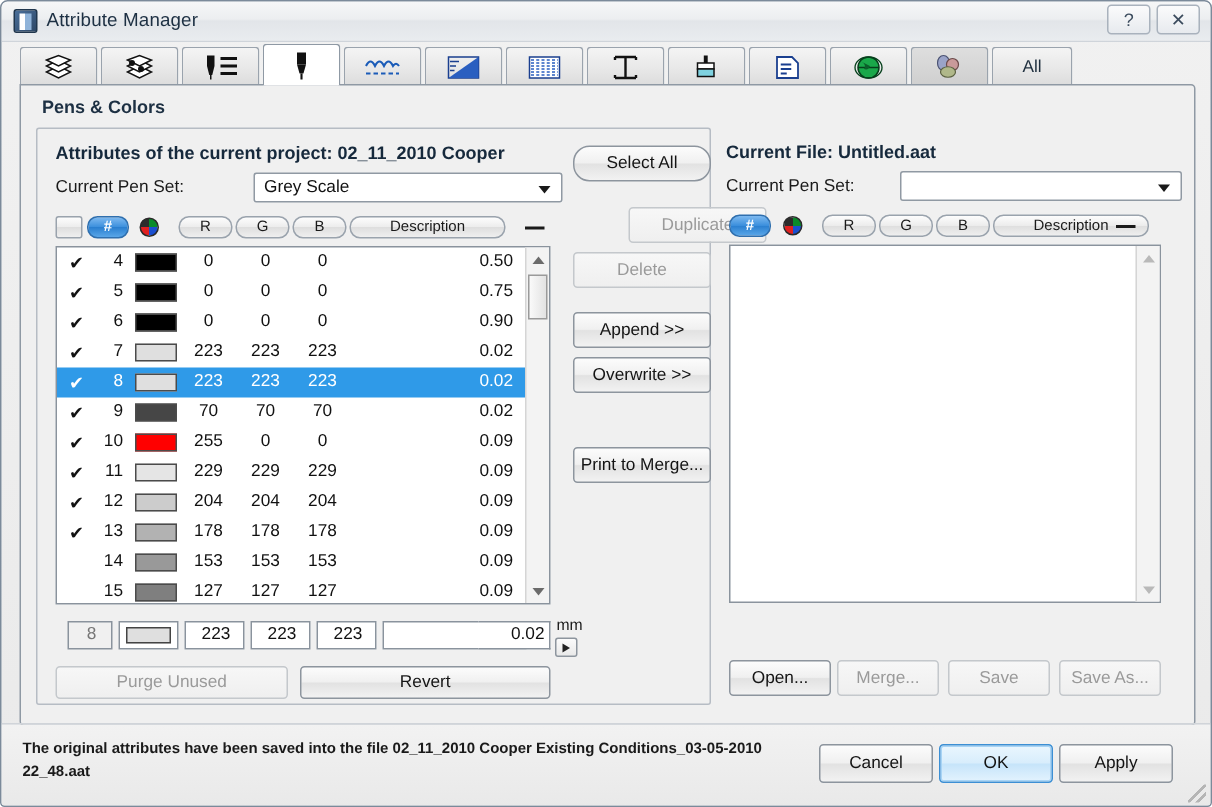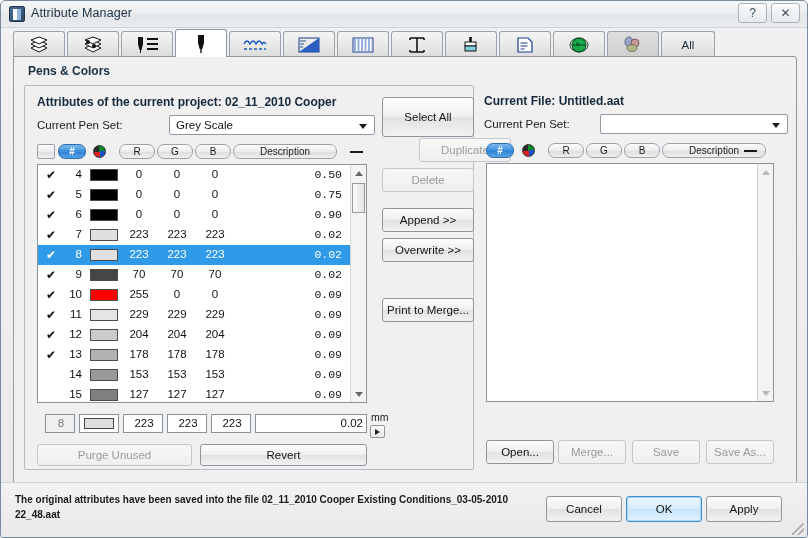--- a/index.html
+++ b/index.html
@@ -154,21 +154,21 @@
   .row.sel { background: #2f9ae8; color: #ffffff; }
   .row .ck { position: absolute; left: 8px; top: 3px; width: 12px; font-size: 12px; }
   .row .num { position: absolute; left: 22px; top: 3px; width: 22px; text-align: right; }
   .row .sw {
     position: absolute; left: 52px; top: 4px; width: 28px; height: 12px;
     border: 1px solid #4b4b4b;
   }
   .row .r { position: absolute; left: 84px; top: 3px; width: 34px; text-align: center; }
   .row .g { position: absolute; left: 122px; top: 3px; width: 34px; text-align: center; }
   .row .b { position: absolute; left: 160px; top: 3px; width: 34px; text-align: center; }
-  .row .w { position: absolute; right: 8px; top: 3px; text-align: left; font-family: Liberation Mono, monospace; }
+  .row .w { position: absolute; right: 8px; top: 3px; text-align: left; }
 
   
   .sbar {
     position: absolute; top: 0; right: 0; width: 16px; height: 100%;
     background: #f3f3f3; border-left: 1px solid #d5d5d5;
   }
   .sbtn {
     position: absolute; left: 0; width: 15px; height: 16px;
     display: flex; align-items: center; justify-content: center;
   }
@@ -550,21 +550,21 @@
       <div class="lbl" style="left:346px; top:325px; font-size:10.5px;">mm</div>
       <div class="spin" style="left:345px; top:339px;">
         <div class="tri"></div>
       </div>
 
       <div class="pbtn dis" style="left:12px; top:358px; width:155px; height:22px;text-align:right;">Purge Unused</div>
       <div class="pbtn" style="left:175px; top:358px; width:167px; height:22px;">Revert</div>
     </div>
 
     <div id="midbtns" style="position:absolute; left:368px; top:28px; width:92px; height:385px;">
-        <div class="pbtn" style="left: 0px; top: 12px; width: 92px; height: 40px;">Select All</div>
+        <div class="pbtn" style="left: 0px; top: 12px; width: 92px; height: 24px; border-radius: 11px;">Select All</div>
         <div class="pbtn dis" style="left: 0px; top: 53px; width: 92px; height: 24px; margin-left: 37px;">Duplicate</div>
         <div class="pbtn dis" style="left: 0px; top: 83px; width: 92px; height: 24px;">Delete</div>
         <div class="pbtn" style="left: 0px; top: 123px; width: 92px; height: 24px;">Append &gt;&gt;</div>
         <div class="pbtn" style="left: 0px; top: 153px; width: 92px; height: 24px;">Overwrite &gt;&gt;</div>
         <div class="pbtn" style="left: 0px; top: 213px; width: 92px; height: 24px;">Print to Merge...</div>
       </div>
 
     <div style="position:absolute; left:470px; top:28px; width:304px; height:385px;">
 
       <div class="hdr" style="left:0px; top:9px;">Current File: Untitled.aat</div>

